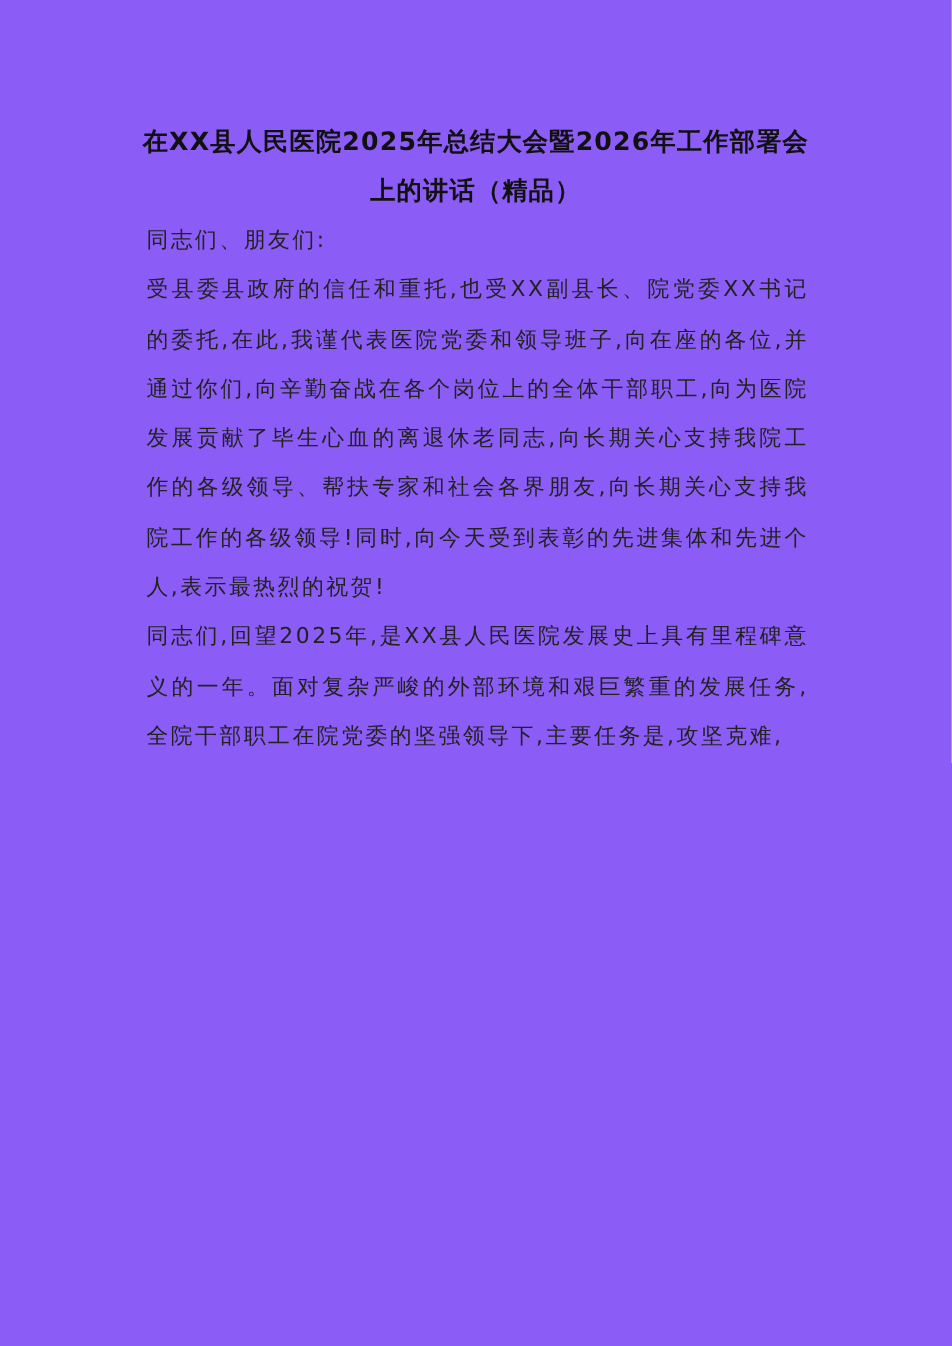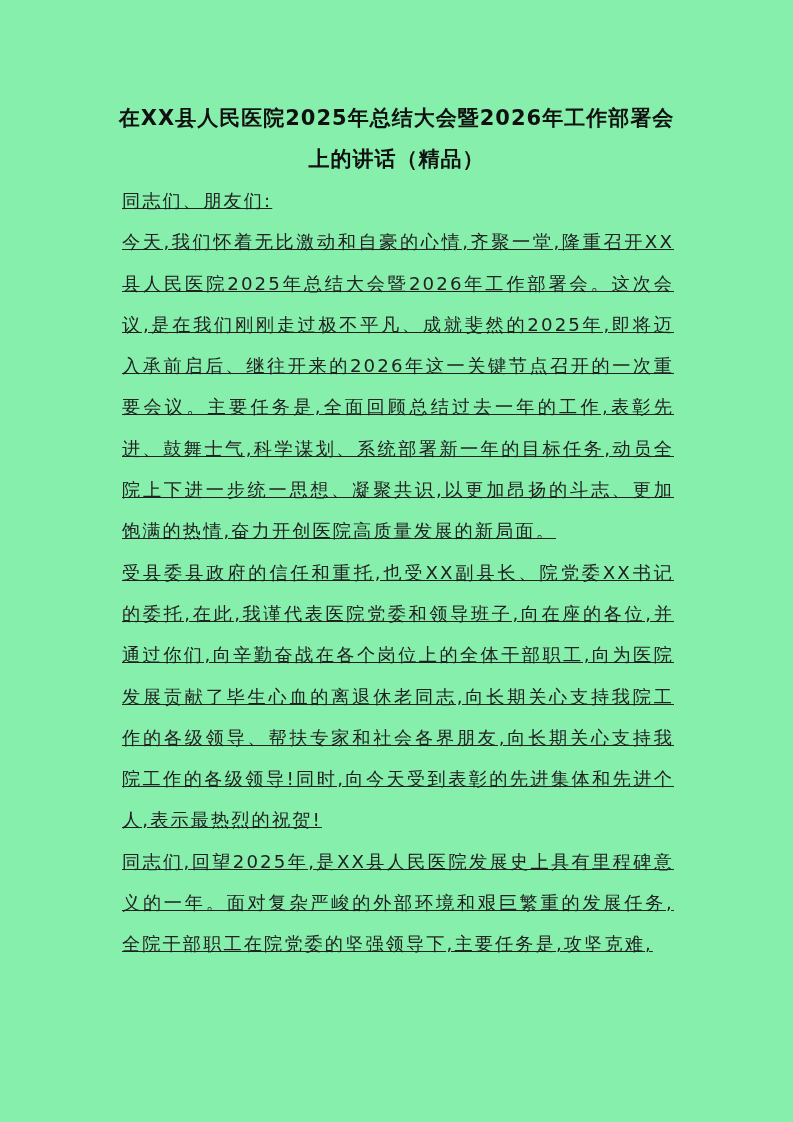--- a/index.html
+++ b/index.html
@@ -12,21 +12,21 @@
       height: 1122px;
       position: relative;
       overflow: hidden;
       font-family: "DejaVu Sans", sans-serif;
       color: #1a1a1a;
     }
     .page {
       position: absolute;
       left: 0; top: 0;
       width: 793px; height: 1122px;
-      background: #86efac;
+      background: #8b5cf6;
     }
     .title {
       position: absolute;
       left: 110px;
       width: 573px;
       top: 98px;
       text-align: center;
       font-size: 21px;
       line-height: 41px;
       font-weight: bold;
@@ -41,27 +41,25 @@
       width: 552px;
       font-size: 18.2px;
       line-height: 41.3px;
       letter-spacing: 2.1px;
       text-align: justify;
       color: #222;
     }
     .body p {
       margin: 0;
       padding: 0;
-      text-decoration: underline;
     }
   </style>
 </head>
 <body>
 
 <div class="page">
   <h1 class="title">在XX县人民医院2025年总结大会暨2026年工作部署会上的讲话（精品）</h1>
   <div class="body">
     <p>同志们、朋友们:</p>
-    <p>今天,我们怀着无比激动和自豪的心情,齐聚一堂,隆重召开XX县人民医院2025年总结大会暨2026年工作部署会。这次会议,是在我们刚刚走过极不平凡、成就斐然的2025年,即将迈入承前启后、继往开来的2026年这一关键节点召开的一次重要会议。主要任务是,全面回顾总结过去一年的工作,表彰先进、鼓舞士气,科学谋划、系统部署新一年的目标任务,动员全院上下进一步统一思想、凝聚共识,以更加昂扬的斗志、更加饱满的热情,奋力开创医院高质量发展的新局面。</p>
     <p>受县委县政府的信任和重托,也受XX副县长、院党委XX书记的委托,在此,我谨代表医院党委和领导班子,向在座的各位,并通过你们,向辛勤奋战在各个岗位上的全体干部职工,向为医院发展贡献了毕生心血的离退休老同志,向长期关心支持我院工作的各级领导、帮扶专家和社会各界朋友,向长期关心支持我院工作的各级领导!同时,向今天受到表彰的先进集体和先进个人,表示最热烈的祝贺!</p>
     <p>同志们,回望2025年,是XX县人民医院发展史上具有里程碑意义的一年。面对复杂严峻的外部环境和艰巨繁重的发展任务,全院干部职工在院党委的坚强领导下,主要任务是,攻坚克难,</p>
   </div>
 </div>
 
 </body></html>

